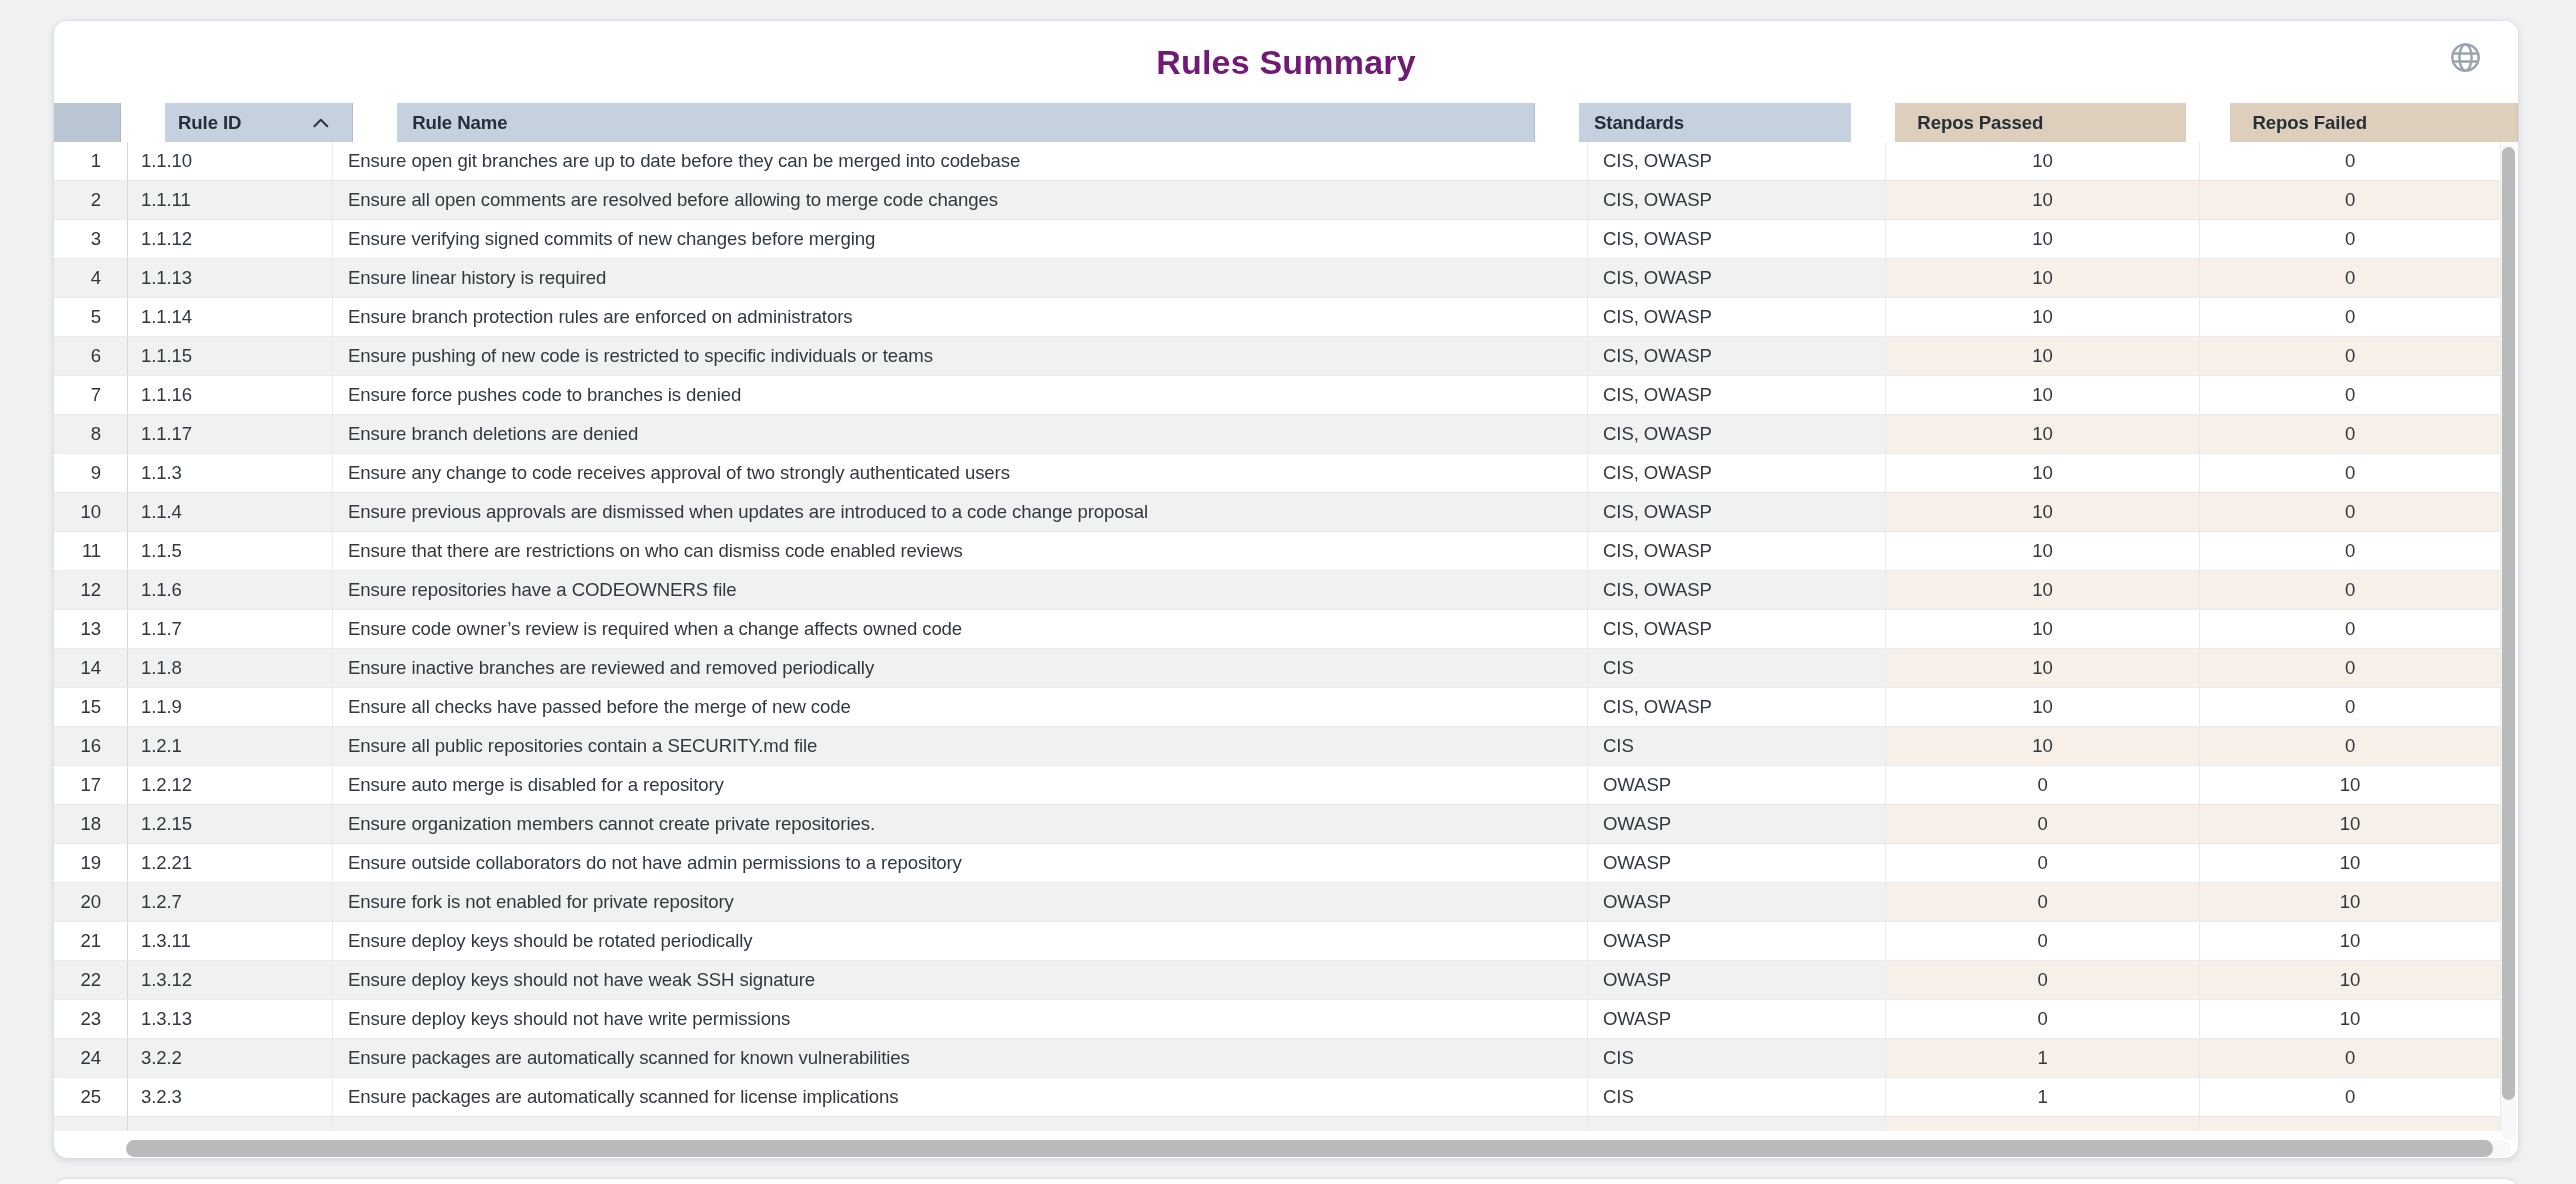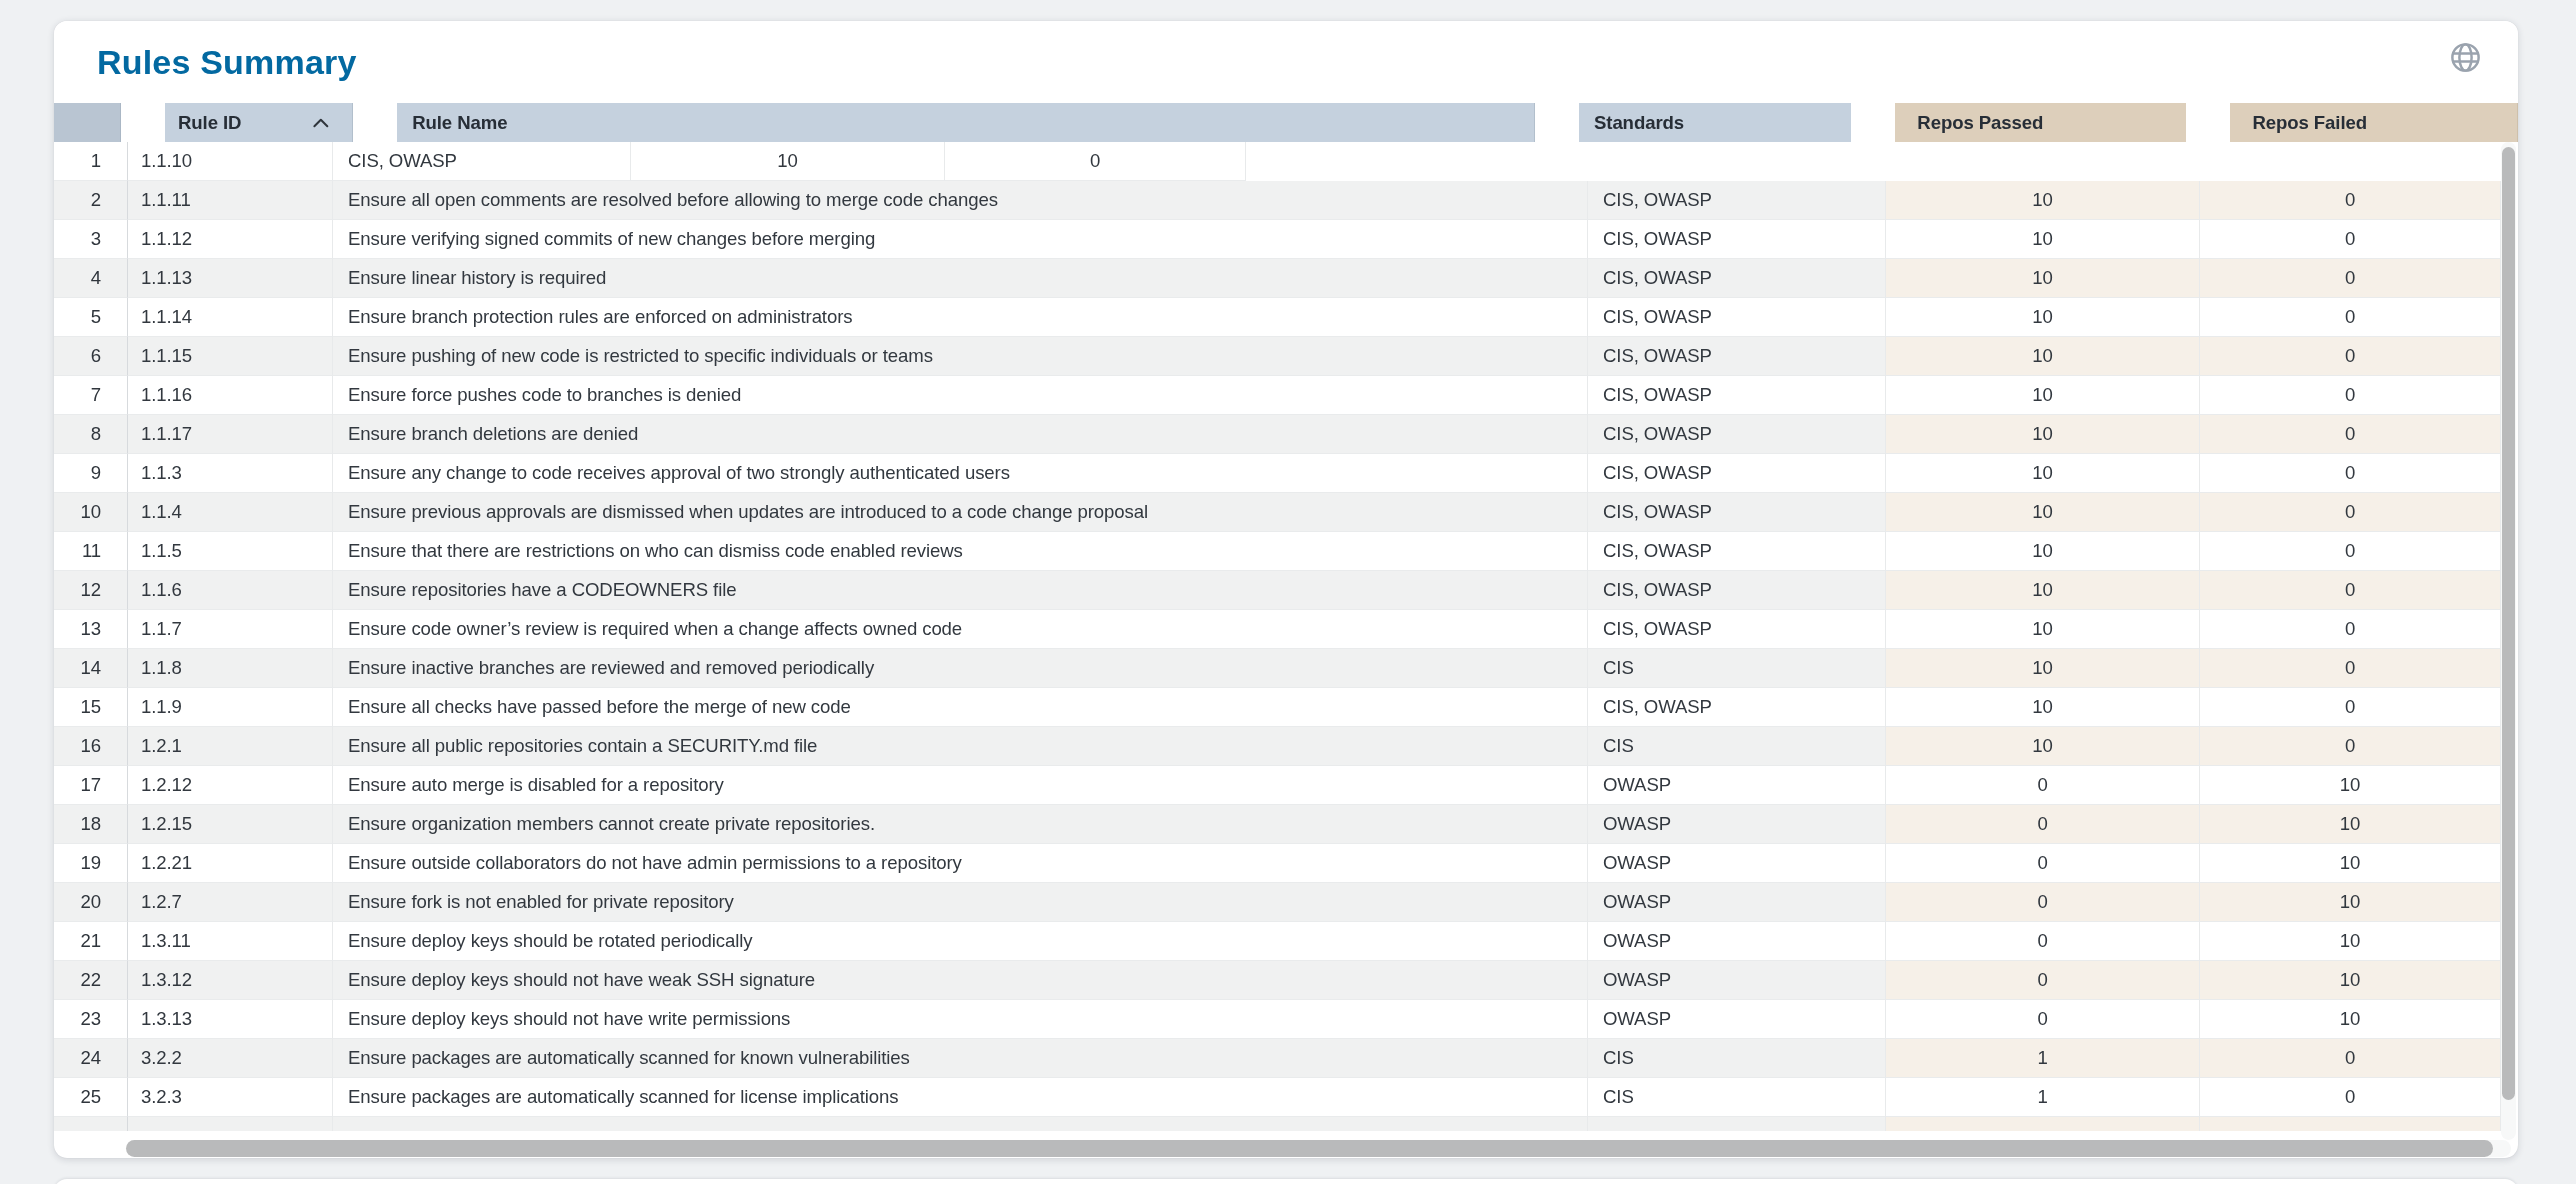--- a/index.html
+++ b/index.html
@@ -19,22 +19,22 @@
   }
   .card2{
     position:absolute;left:54px;top:1179px;width:2464px;height:18.6px;
     background:#ffffff;border-radius:13px 13px 0 0;
     box-shadow:0 -0.9px 2.8px rgba(25,35,55,.10);
   }
 
   
   .title-bar{position:absolute;top:0;left:0;width:2464px;height:82px;background:#fff;}
   .page-title{
-    position:absolute;left:0;top:21.4px;width:2464px;
-    font-size:34px;font-weight:600;color:#0369a1;letter-spacing:0.2px;padding-left:43px;
+    position:absolute;left:0;top:21.4px;width:2464px;text-align:center;
+    font-size:34px;font-weight:600;color:#701a75;letter-spacing:0.2px;
   }
   .globe-btn{
     position:absolute;top:18.6px;right:35px;width:35px;height:35px;
     display:flex;align-items:center;justify-content:center;cursor:pointer;
   }
 
   
   .grid-header{position:absolute;top:82px;left:0;width:2464px;height:39px;display:flex;gap:44px;}
   .hc{
     box-sizing:border-box;height:39px;display:flex;align-items:center;
@@ -111,20 +111,21 @@
       <div class="hc hc-name">Rule Name</div>
       <div class="hc hc-std">Standards</div>
       <div class="hc hc-pass">Repos Passed</div>
       <div class="hc hc-fail">Repos Failed</div>
     </div>
 
     <div class="grid-body">
         <div class="row">
           <div class="cell c-num">1</div>
           <div class="cell c-id">1.1.10</div>
+          <div class="cell c-name">Ensure open git branches are up to date before they can be merged into codebase</div>
           <div class="cell c-std">CIS, OWASP</div>
           <div class="cell c-fail">10</div>
           <div class="cell c-pass">0</div>
         </div>
         <div class="row striped">
           <div class="cell c-num">2</div>
           <div class="cell c-id">1.1.11</div>
           <div class="cell c-name">Ensure all open comments are resolved before allowing to merge code changes</div>
           <div class="cell c-std">CIS, OWASP</div>
           <div class="cell c-fail">10</div>

